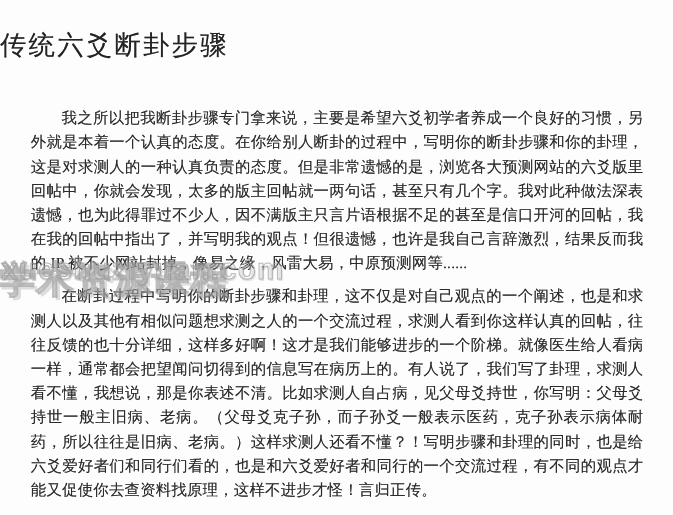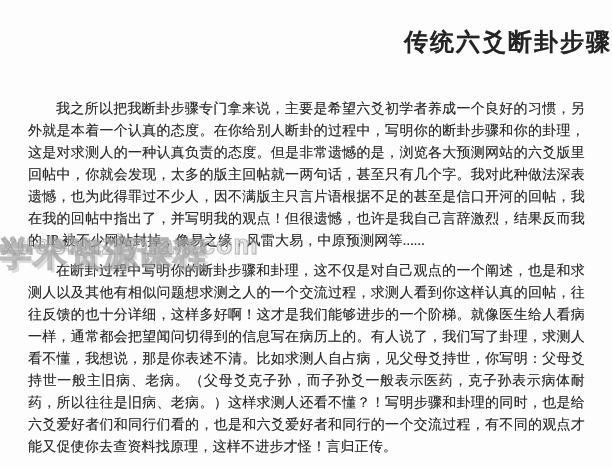--- a/index.html
+++ b/index.html
@@ -11,23 +11,23 @@
     position: relative;
     width: 612px;
     height: 468px;
     background: #fdfdfd;
     overflow: hidden;
     font-family: "Liberation Serif", serif;
   }
   .doc-title {
     margin: 0;
     padding-top: 27px;
-    text-align: right;
+    text-align: left;
     font-family: "Liberation Sans", sans-serif;
-    font-weight: bold;
+    font-weight: normal;
     font-size: 24px;
     line-height: 30px;
     letter-spacing: 2px;
     color: #242424;
     text-shadow: 0 0 0.5px rgba(0,0,0,0.45);
   }
   .body-text {
     position: absolute;
     left: 28px;
     right: 27px;

